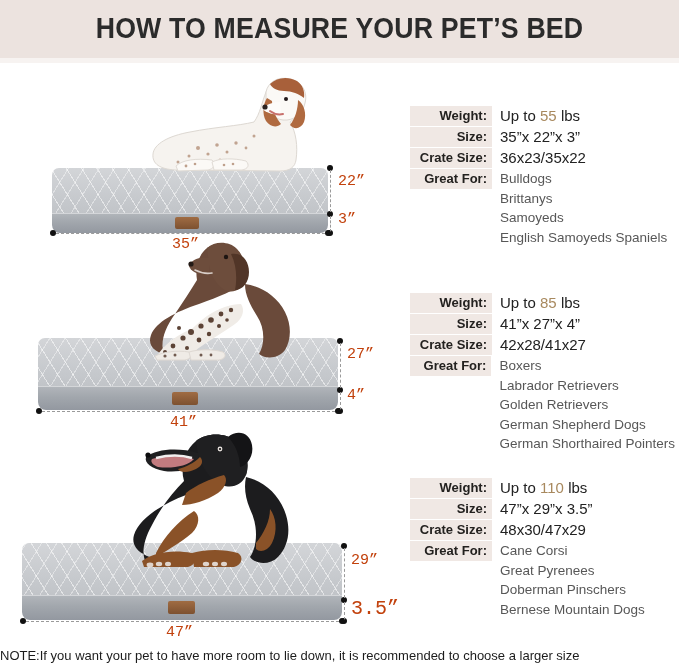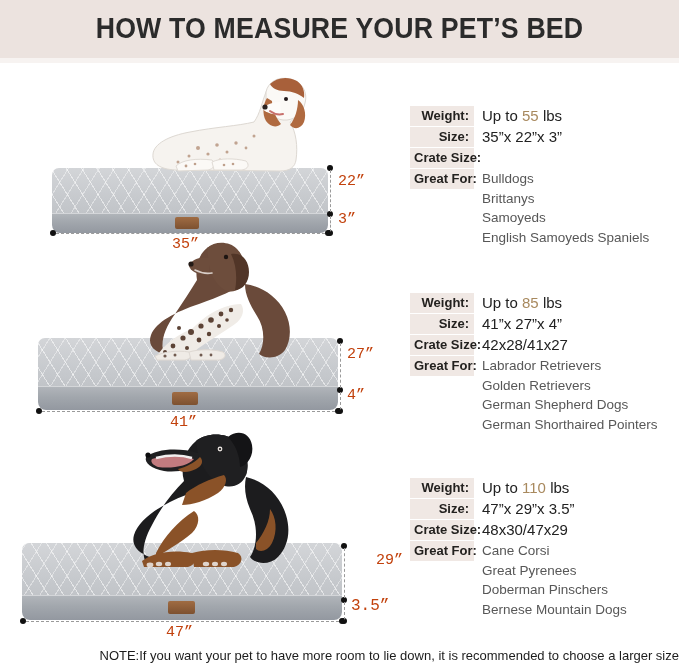--- a/index.html
+++ b/index.html
@@ -64,27 +64,27 @@
     height:0;
   }
   .dim-line.v{
     border-top:none;border-left:1px dashed #9a9a9a;width:0;
   }
   .dim-label{
     position:absolute;
     font-family:Liberation Mono, monospace;
     font-size:15px;color:#c2410c;white-space:nowrap;
   }
-  .dim-label.small{font-size:16px;}
+  .dim-label.small{font-size:20px;}
 
   
   .panel{position:absolute;}
   .row{display:flex;align-items:flex-start;margin-bottom:1px;}
   .lbl{
-    width:64px;text-align:right;
+    width:82px;text-align:right;
     background:#f0e8e4;
     font-size:13px;font-weight:bold;color:#23211f;
     padding:2px 5px 2px 4px;
     box-sizing:border-box;
     line-height:16px;
     white-space:nowrap;
   }
   .val{
     padding-left:8px;
     font-size:15px;color:#222;line-height:20px;
@@ -92,21 +92,21 @@
   }
   .val .num{color:#a8895e;}
   .breeds{padding-left:8px;}
   .breeds div{
     font-size:13.5px;color:#575757;line-height:19.5px;white-space:nowrap;
   }
   .row.greatfor .lbl{align-self:flex-start;}
 
   
   .footer{
-    position:absolute;left:0;top:648px;width:679px;text-align:right;
+    position:absolute;left:0;top:648px;width:679px;text-align:left;
     font-size:13px;color:#1c1c1c;
     font-family:"Liberation Sans Narrow","Liberation Sans",sans-serif;
     white-space:nowrap;
   }
 </style>
 </head>
 <body>
 
 <div class="header-band"></div>
 <div class="header-subband"></div>
@@ -181,20 +181,21 @@
     <div class="row">
       <div class="lbl">Weight:</div>
       <div class="val"><span>Up to</span> <span class="num">55</span> <span>lbs</span></div>
     </div>
     <div class="row">
       <div class="lbl">Size:</div>
       <div class="val">35”x 22”x 3”</div>
     </div>
     <div class="row">
       <div class="lbl">Crate Size:</div>
+      <div class="val">36x23/35x22</div>
     </div>
     <div class="row greatfor">
       <div class="lbl">Great For:</div>
       <div class="breeds">
         <div>Bulldogs</div>
         <div>Brittanys</div>
         <div>Samoyeds</div>
         <div>English Samoyeds Spaniels</div>
       </div>
     </div>
@@ -280,20 +281,21 @@
       <div class="lbl">Size:</div>
       <div class="val">41”x 27”x 4”</div>
     </div>
     <div class="row">
       <div class="lbl">Crate Size:</div>
       <div class="val">42x28/41x27</div>
     </div>
     <div class="row greatfor">
       <div class="lbl">Great For:</div>
       <div class="breeds">
+        <div>Boxers</div>
         <div>Labrador Retrievers</div>
         <div>Golden Retrievers</div>
         <div>German Shepherd Dogs</div>
         <div>German Shorthaired Pointers</div>
       </div>
     </div>
   </div>
 </div>
 
 <div class="section" style="top:425px;height:215px;">
@@ -341,21 +343,21 @@
         <ellipse cx="164" cy="131" rx="3" ry="2.2"></ellipse>
       </g>
     </svg>
   </div>
 
   <div class="dim-dot" style="left:341px;top:118px;"></div>
   <div class="dim-dot" style="left:341px;top:172px;"></div>
   <div class="dim-dot" style="left:341px;top:193px;"></div>
   <div class="dim-line v" style="left:344px;top:123px;height:50px;"></div>
   <div class="dim-line v" style="left:344px;top:177px;height:18px;"></div>
-  <div class="dim-label" style="left:351px;top:127px;margin-left:25px;">29”</div>
+  <div class="dim-label" style="left:351px;top:127px;">29”</div>
   <div class="dim-label small" style="left:351px;top:172px;">3.5”</div>
 
   <div class="dim-dot" style="left:20px;top:193px;"></div>
   <div class="dim-dot" style="left:339px;top:193px;"></div>
   <div class="dim-line" style="left:26px;top:196px;width:313px;"></div>
   <div class="dim-label" style="left:166px;top:199px;">47”</div>
 
   <div class="panel" style="left:410px;top:53px;width:265px;">
     <div class="row">
       <div class="lbl">Weight:</div>

